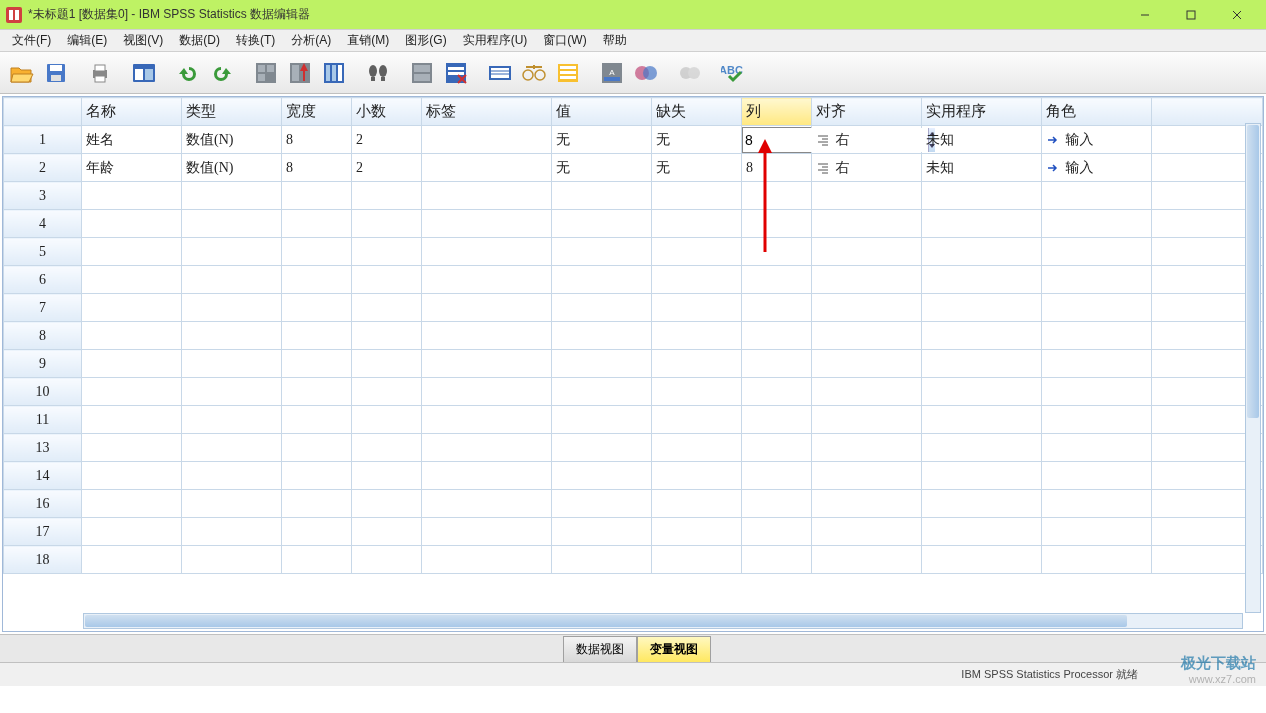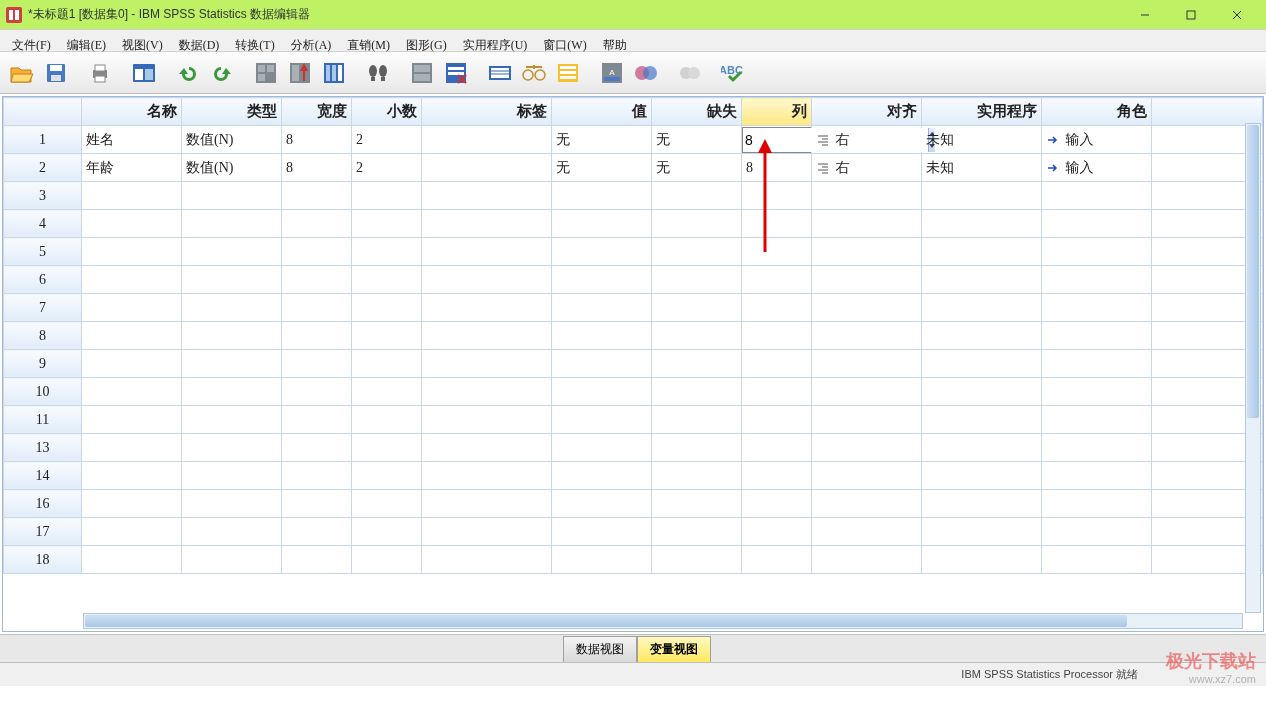--- a/index.html
+++ b/index.html
@@ -2,29 +2,29 @@
 <html><head>
 <meta charset="utf-8">
 <style>
 * { box-sizing: border-box; margin: 0; padding: 0; }
 body { font-family: "Microsoft YaHei", SimSun, Arial, sans-serif; font-size: 12px; background: #fff; overflow: hidden; width: 1266px; height: 713px; position: relative; }
 .titlebar { height: 30px; background: #bef264; border-bottom: 1px solid #d0d0d0; display: flex; align-items: center; padding: 0 6px; }
 .titlebar .app-icon { width: 16px; height: 16px; margin-right: 6px; }
 .titlebar .title { flex: 1; font-size: 12px; color: #333; }
 .titlebar .win-btn { width: 46px; height: 30px; display: flex; align-items: center; justify-content: center; color: #333; }
 .titlebar .win-btn svg { width: 10px; height: 10px; }
-.menubar { height: 22px; background: #f0f0f0; border-bottom: 1px solid #d0d0d0; display: flex; padding: 5px 4px; font-family: Liberation Serif, serif; }
+.menubar { height: 22px; background: #f0f0f0; border-bottom: 1px solid #d0d0d0; display: flex; align-items: center; padding: 5px 4px; }
 .menubar .menu-item { padding: 2px 8px; font-size: 12px; color: #222; cursor: default; }
 .toolbar { height: 42px; background: linear-gradient(#fdfdfd,#e8e8e8); border-bottom: 1px solid #c0c0c0; display: flex; align-items: center; padding: 2px 6px; gap: 2px; }
 .toolbar .tb-btn { width: 32px; height: 32px; display: flex; align-items: center; justify-content: center; border: 1px solid transparent; border-radius: 2px; }
 .toolbar .tb-sep { width: 8px; }
 .grid-area { position: relative; height: 536px; border: 1px solid #a0b8d8; margin: 2px; overflow: hidden; }
 .grid-table { border-collapse: collapse; width: 100%; table-layout: fixed; }
 .grid-table th, .grid-table td { border: 1px solid #c8d8e8; height: 28px; padding: 0 4px; font-size: 14px; }
-.grid-table th { background: linear-gradient(#f8fbff,#e0ecf8); text-align: right; font-weight: bold; color: #222; font-size: 15px; }
+.grid-table th { background: linear-gradient(#f8fbff,#e0ecf8); text-align: left; font-weight: normal; color: #222; font-size: 15px; }
 .grid-table th.selected { background: linear-gradient(#fff8d0,#ffe880); }
 .grid-table .rowhdr { background: linear-gradient(#f8fbff,#e0ecf8); text-align: center; width: 78px; color: #222; }
 .grid-table td { background: #fff; color: #222; font-family: SimSun, serif; }
 .grid-table td.cell-edit { padding: 0; }
 .spinner-cell { display: flex; height: 26px; border: 1px solid #888; background: #fff; }
 .spinner-cell input { flex: 1; border: none; padding: 0 2px; font-size: 14px; outline: none; }
 .spinner-cell .spin-btns { width: 14px; display: flex; flex-direction: column; }
 .spinner-cell .spin-btns div { flex: 1; background: linear-gradient(#e8f0ff,#c0d8f0); border-left: 1px solid #aac; display:flex; align-items:center; justify-content:center; }
 .spinner-cell .spin-btns div svg { width:6px; height:4px; }
 .align-cell svg, .role-cell svg { width: 14px; height: 14px; margin-right: 2px; vertical-align: middle; }
@@ -32,21 +32,21 @@
 .scroll-v .thumb { position: absolute; left: 1px; right: 1px; top: 1px; height: 60%; background: linear-gradient(90deg,#d0e0f0,#a8c8e8); border-radius: 2px; }
 .scroll-h { position: absolute; left: 80px; right: 20px; bottom: 2px; height: 16px; background: #e8f0f8; border: 1px solid #b0c8e0; }
 .scroll-h .thumb { position: absolute; top: 1px; bottom: 1px; left: 1px; width: 90%; background: linear-gradient(#d0e0f0,#a8c8e8); border-radius: 2px; }
 .arrow-overlay { position: absolute; pointer-events: none; }
 .tabs-bar { height: 28px; background: #e8e8e8; border-top: 1px solid #c0c0c0; display: flex; align-items: flex-end; padding-left: 8px; justify-content: center; }
 .tabs-bar .tab { padding: 4px 12px; font-size: 12px; border: 1px solid #a0a0a0; border-bottom: none; background: linear-gradient(#f4f4f4,#d8d8d8); margin-right: 0; cursor: default; }
 .tabs-bar .tab.active { background: linear-gradient(#fff8c0,#ffe860); font-weight: bold; }
 .statusbar { height: 24px; background: #f0f0f0; border-top: 1px solid #c0c0c0; display: flex; align-items: center; padding: 0 8px; font-size: 11px; color: #444; }
 .statusbar .spacer { flex: 1; }
 .watermark { position: absolute; right: 10px; bottom: 28px; opacity: 0.6; pointer-events: none; font-size: 11px; color: #888; text-align: right; }
-.watermark .brand { font-size: 18px; color: #ef4444; font-weight: bold; }
+.watermark .brand { font-size: 15px; color: #0369a1; font-weight: bold; }
 </style>
 </head>
 <body>
 
 <div class="titlebar">
   <svg class="app-icon" viewBox="0 0 16 16">
       <rect width="16" height="16" fill="#d04040" rx="2"></rect>
       <rect x="3" y="3" width="4" height="10" fill="#fff"></rect>
       <rect x="9" y="3" width="4" height="10" fill="#fff"></rect>
     </svg>

